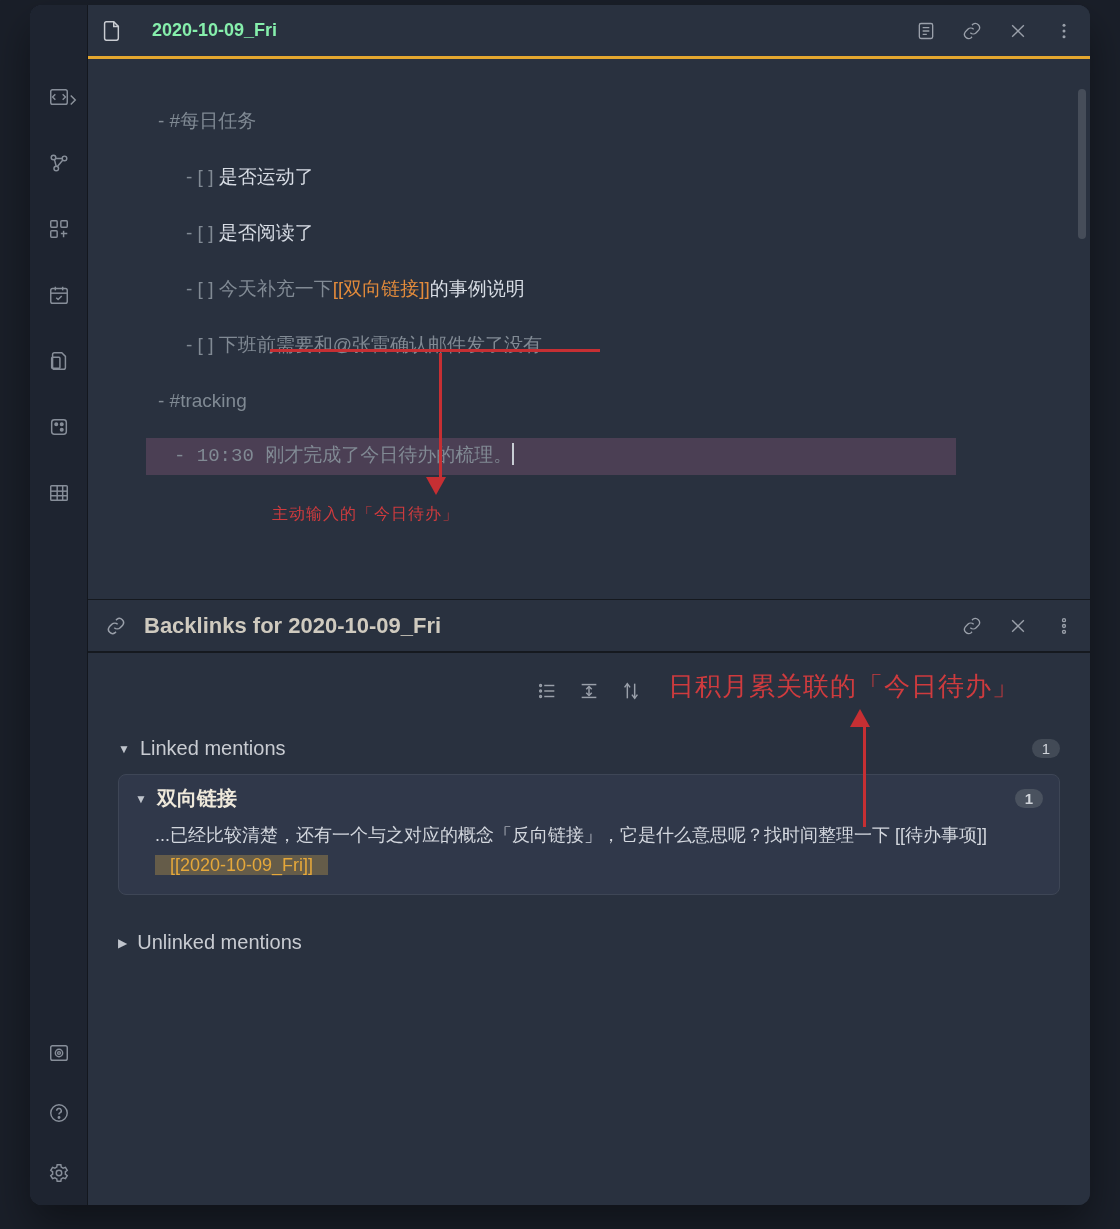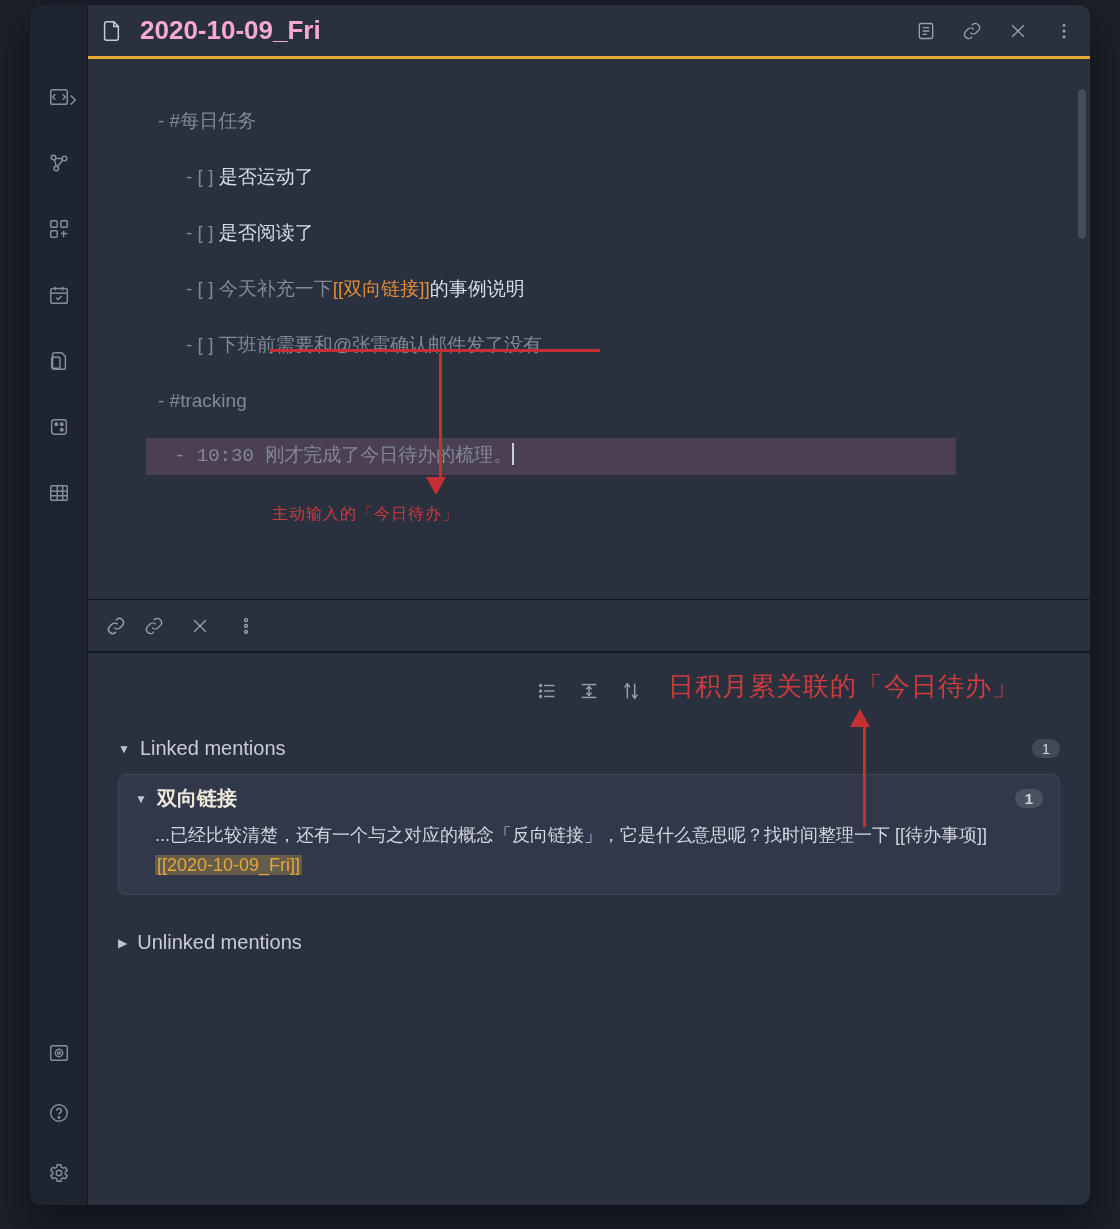--- a/index.html
+++ b/index.html
@@ -72,24 +72,25 @@
     background: #29313f;
     border-bottom: 3px solid #e5a72f;
   }
   .tab-header .file-icon {
     color: #c9ccd2;
     margin-right: 18px;
     display:flex;
   }
   .tab-header .file-icon svg { width: 22px; height: 26px; stroke: currentColor; fill: none; stroke-width: 1.6; }
   .tab-title {
-    color: #f9a8d4;
-    font-size: 26px;
+    color: #86efac;
+    font-size: 18px;
     font-weight: 600;
     flex: 1;
+    margin-left: 12px;
   }
   .tab-actions {
     display: flex;
     gap: 26px;
     color: #9aa0aa;
   }
   .tab-actions .act { cursor: pointer; display:flex; }
   .tab-actions svg { width: 20px; height: 20px; stroke: currentColor; fill: none; stroke-width: 1.6; }
   .dots svg { stroke: none; fill: currentColor; }
 
@@ -239,21 +240,21 @@
   .result-text {
     margin-top:8px;
     color:#d3d7de;
     font-size:18px;
     line-height:30px;
     padding-left: 20px;
   }
   .hl-mark {
     background: rgba(224,174,72,0.30);
     color:#e6a83a;
-    padding:0 2px;
+    padding:0 15px;
   }
   .unlinked { margin-top:36px; }
 </style>
 </head>
 <body>
 
 <div class="app-frame">
 
   <div class="chevron-handle">
     <svg viewBox="0 0 24 24">
@@ -404,20 +405,21 @@
       <div class="scrollbar"></div>
     </div>
 
     <div class="backlinks-header">
       <span class="link-ic">
         <svg viewBox="0 0 24 24">
             <path d="M10 14a5 5 0 0 0 7 0l3-3a5 5 0 0 0-7-7l-1 1"></path>
             <path d="M14 10a5 5 0 0 0-7 0l-3 3a5 5 0 0 0 7 7l1-1"></path>
           </svg>
       </span>
+      <span class="backlinks-title">Backlinks for 2020-10-09_Fri</span>
       <div class="backlinks-actions">
         <span class="act">
           <svg viewBox="0 0 24 24">
               <path d="M10 14a5 5 0 0 0 7 0l3-3a5 5 0 0 0-7-7l-1 1"></path>
               <path d="M14 10a5 5 0 0 0-7 0l-3 3a5 5 0 0 0 7 7l1-1"></path>
             </svg>
         </span>
         <span class="act">
           <svg viewBox="0 0 24 24">
               <line x1="5" y1="5" x2="19" y2="19"></line>

